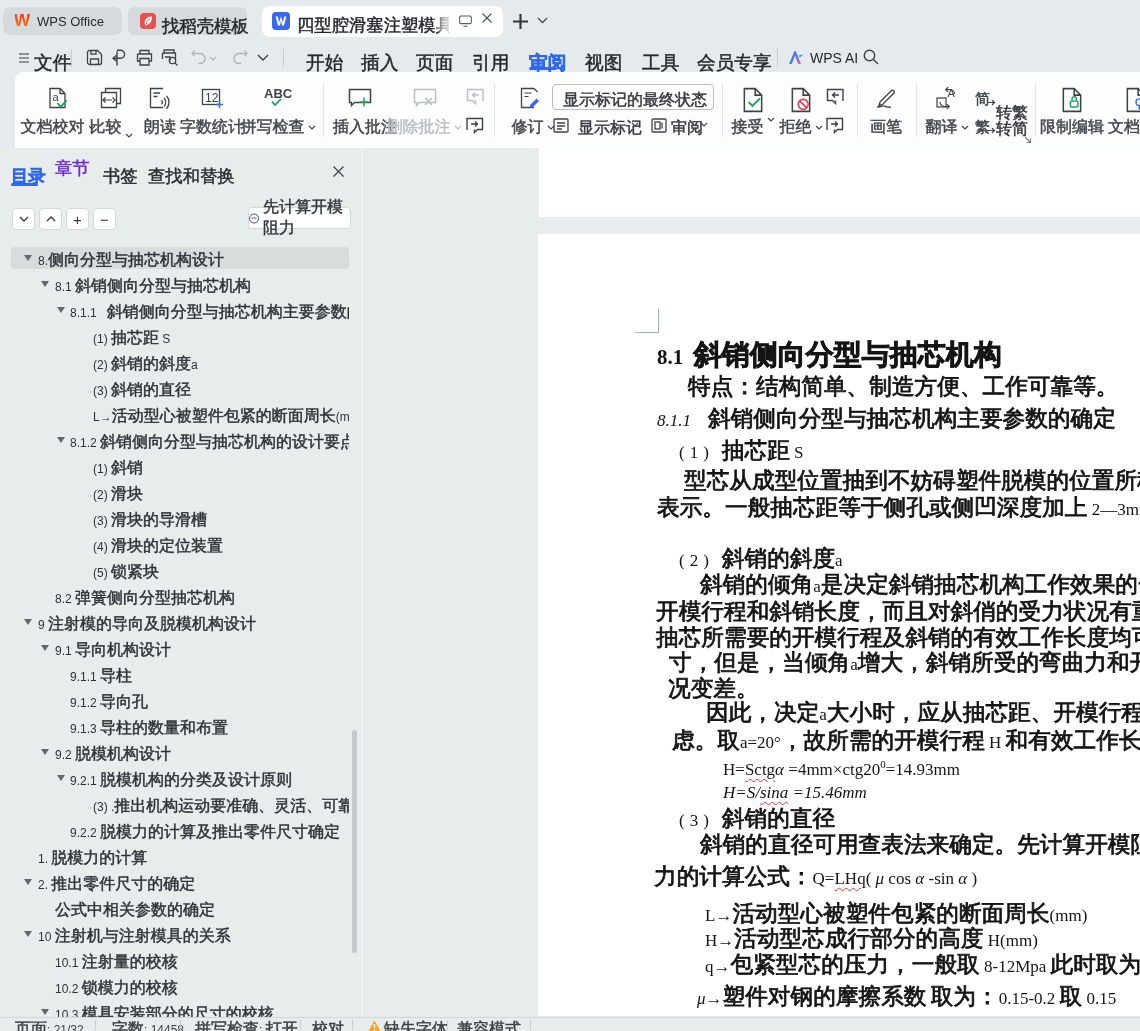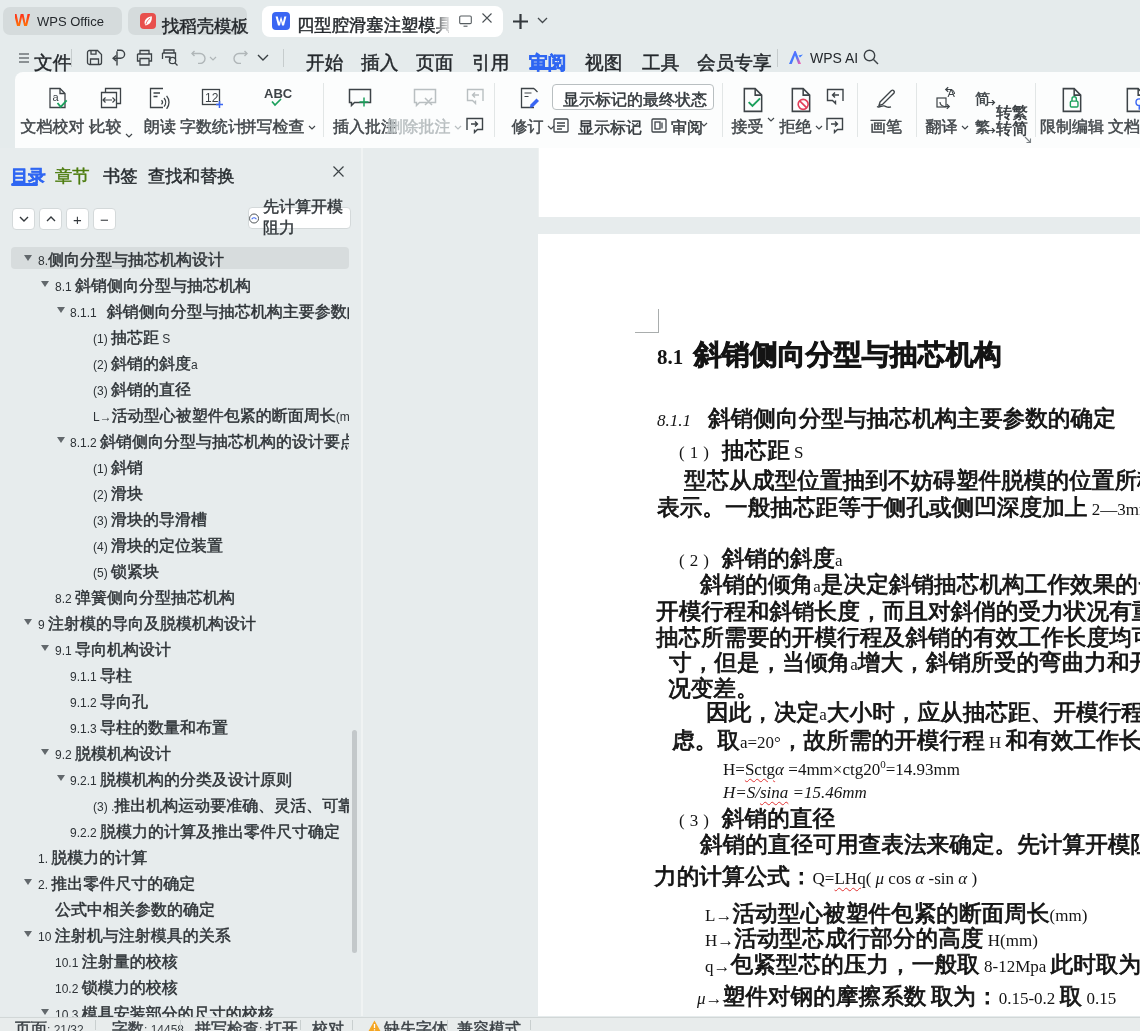--- a/index.html
+++ b/index.html
@@ -342,21 +342,21 @@
       <circle cx="13" cy="14" r="3" stroke="#3a66f3" stroke-width="1.3"></circle>
       <path d="M13 17v4M13 19h3" stroke="#3a66f3" stroke-width="1.3"></path>
     </svg>
 <div class="a" style="left:1108px;top:117px;font-size:12px;color:#41464a;white-space:nowrap;display:flex;align-items:center">
       <i class="z">文档加密</i>
     </div>
 <div class="a" style="left:0;top:148px;width:361px;height:868px;background:#e7eced"></div>
 <div class="a" style="left:361px;top:148px;width:2px;height:868px;background:#f0f3f3"></div>
 <div class="a" style="left:11px;top:164px;font-size:13px;color:#2f66f2;font-weight:bold"><i class="z">目录</i></div>
 <div class="a" style="left:11px;top:183px;width:27px;height:3px;background:#2f66f2;border-radius:2px"></div>
-<div class="a" style="left:55px;top:164px;font-size:13px;color:#4d7c0f"><i class="z">章节</i></div>
+<div class="a" style="left:55px;top:156px;font-size:13px;color:#6d28d9"><i class="z">章节</i></div>
 <div class="a" style="left:103px;top:164px;font-size:13px;color:#282d31"><i class="z">书签</i></div>
 <div class="a" style="left:148px;top:164px;font-size:13px;color:#282d31"><i class="z">查找和替换</i></div>
 <svg class="a" style="left:333px;top:166px" width="11" height="11" viewBox="0 0 11 11" stroke="#3c4246" stroke-width="1.2">
       <path d="M0.5 0.5 10.5 10.5M10.5 0.5 0.5 10.5"></path>
     </svg>
 <div class="a" style="left:12px;top:208px;width:23px;height:22px;background:#fff;border:1px solid #d4d9da;border-radius:4px;display:flex;align-items:center;justify-content:center">
       <svg width="10" height="6" viewBox="0 0 10 6" fill="none" stroke="#33383c" stroke-width="1.4">
         <path d="M1 1l4 4 4-4"></path>
       </svg>
     </div>
@@ -437,20 +437,21 @@
 <div class="a" style="left:95px;top:1020px;width:1px;height:10px;background:#c9cfcf"></div>
 <div class="a" style="left:180px;top:1020px;width:1px;height:10px;background:#c9cfcf"></div>
 <div class="a" style="left:300px;top:1020px;width:1px;height:10px;background:#c9cfcf"></div>
 <div class="a" style="left:352px;top:1020px;width:1px;height:10px;background:#c9cfcf"></div>
 <div class="a" style="left:447px;top:1020px;width:1px;height:10px;background:#c9cfcf"></div>
 <div class="a" style="left:530px;top:1020px;width:1px;height:10px;background:#c9cfcf"></div>
 <div class="a" style="left:538px;top:234px;width:602px;height:782px;background:#fff;overflow:hidden;font-family:'Liberation Serif','Liberation Sans',serif">
       <div class="a" style="left:120px;top:75px;width:1px;height:23px;background:#a9adad"></div>
       <div class="a" style="left:97px;top:98px;width:24px;height:1px;background:#a9adad"></div>
       <div class="a dl" style="left:119px;top:110px;font-size:21px;line-height:21px;white-space:nowrap;color:#141414;font-weight:bold;">8.1&nbsp; <i class="z">斜销侧向分型与抽芯机构</i></div>
+      <div class="a dl" style="left:150px;top:144px;font-size:17px;line-height:17px;white-space:nowrap;color:#141414;"><i class="z">特点：结构简单、制造方便、工作可靠等。</i></div>
       <div class="a dl" style="left:119px;top:176px;font-size:17px;line-height:17px;white-space:nowrap;color:#141414;font-style:italic;">8.1.1&nbsp;&nbsp;&nbsp; <i class="z">斜销侧向分型与抽芯机构主要参数的确定</i></div>
       <div class="a dl" style="left:141px;top:208px;font-size:17px;line-height:17px;white-space:nowrap;color:#141414;"><span style="letter-spacing:5px">(1)</span><span style="display:inline-block;width:8px"></span><i class="z">抽芯距</i> S</div>
       <div class="a dl" style="left:146px;top:238px;font-size:17px;line-height:17px;white-space:nowrap;color:#141414;"><i class="z">型芯从成型位置抽到不妨碍塑件脱模的位置所移动的距离叫抽芯</i></div>
       <div class="a dl" style="left:119px;top:265px;font-size:17px;line-height:17px;white-space:nowrap;color:#141414;"><i class="z">表示。一般抽芯距等于侧孔或侧凹深度加上</i> 2—3mm </div>
       <div class="a dl" style="left:141px;top:316px;font-size:17px;line-height:17px;white-space:nowrap;color:#141414;"><span style="letter-spacing:5px">(2)</span><span style="display:inline-block;width:8px"></span><i class="z">斜销的斜度</i>a</div>
       <div class="a dl" style="left:162px;top:342px;font-size:17px;line-height:17px;white-space:nowrap;color:#141414;"><i class="z">斜销的倾角</i>a<i class="z">是决定斜销抽芯机构工作效果的一个重要参数，它不</i></div>
       <div class="a dl" style="left:118px;top:369px;font-size:17px;line-height:17px;white-space:nowrap;color:#141414;"><i class="z">开模行程和斜销长度，而且对斜俏的受力状况有重要的影响。</i>a</div>
       <div class="a dl" style="left:118px;top:395px;font-size:17px;line-height:17px;white-space:nowrap;color:#141414;"><i class="z">抽芯所需要的开模行程及斜销的有效工作长度均可减小，有利于减小</i></div>
       <div class="a dl" style="left:131px;top:420px;font-size:17px;line-height:17px;white-space:nowrap;color:#141414;"><i class="z">寸，但是，当倾角</i>a<i class="z">增大，斜销所受的弯曲力和开模阴力均增大，斜</i></div>
       <div class="a dl" style="left:130px;top:446px;font-size:17px;line-height:17px;white-space:nowrap;color:#141414;"><i class="z">况变差。</i></div>

